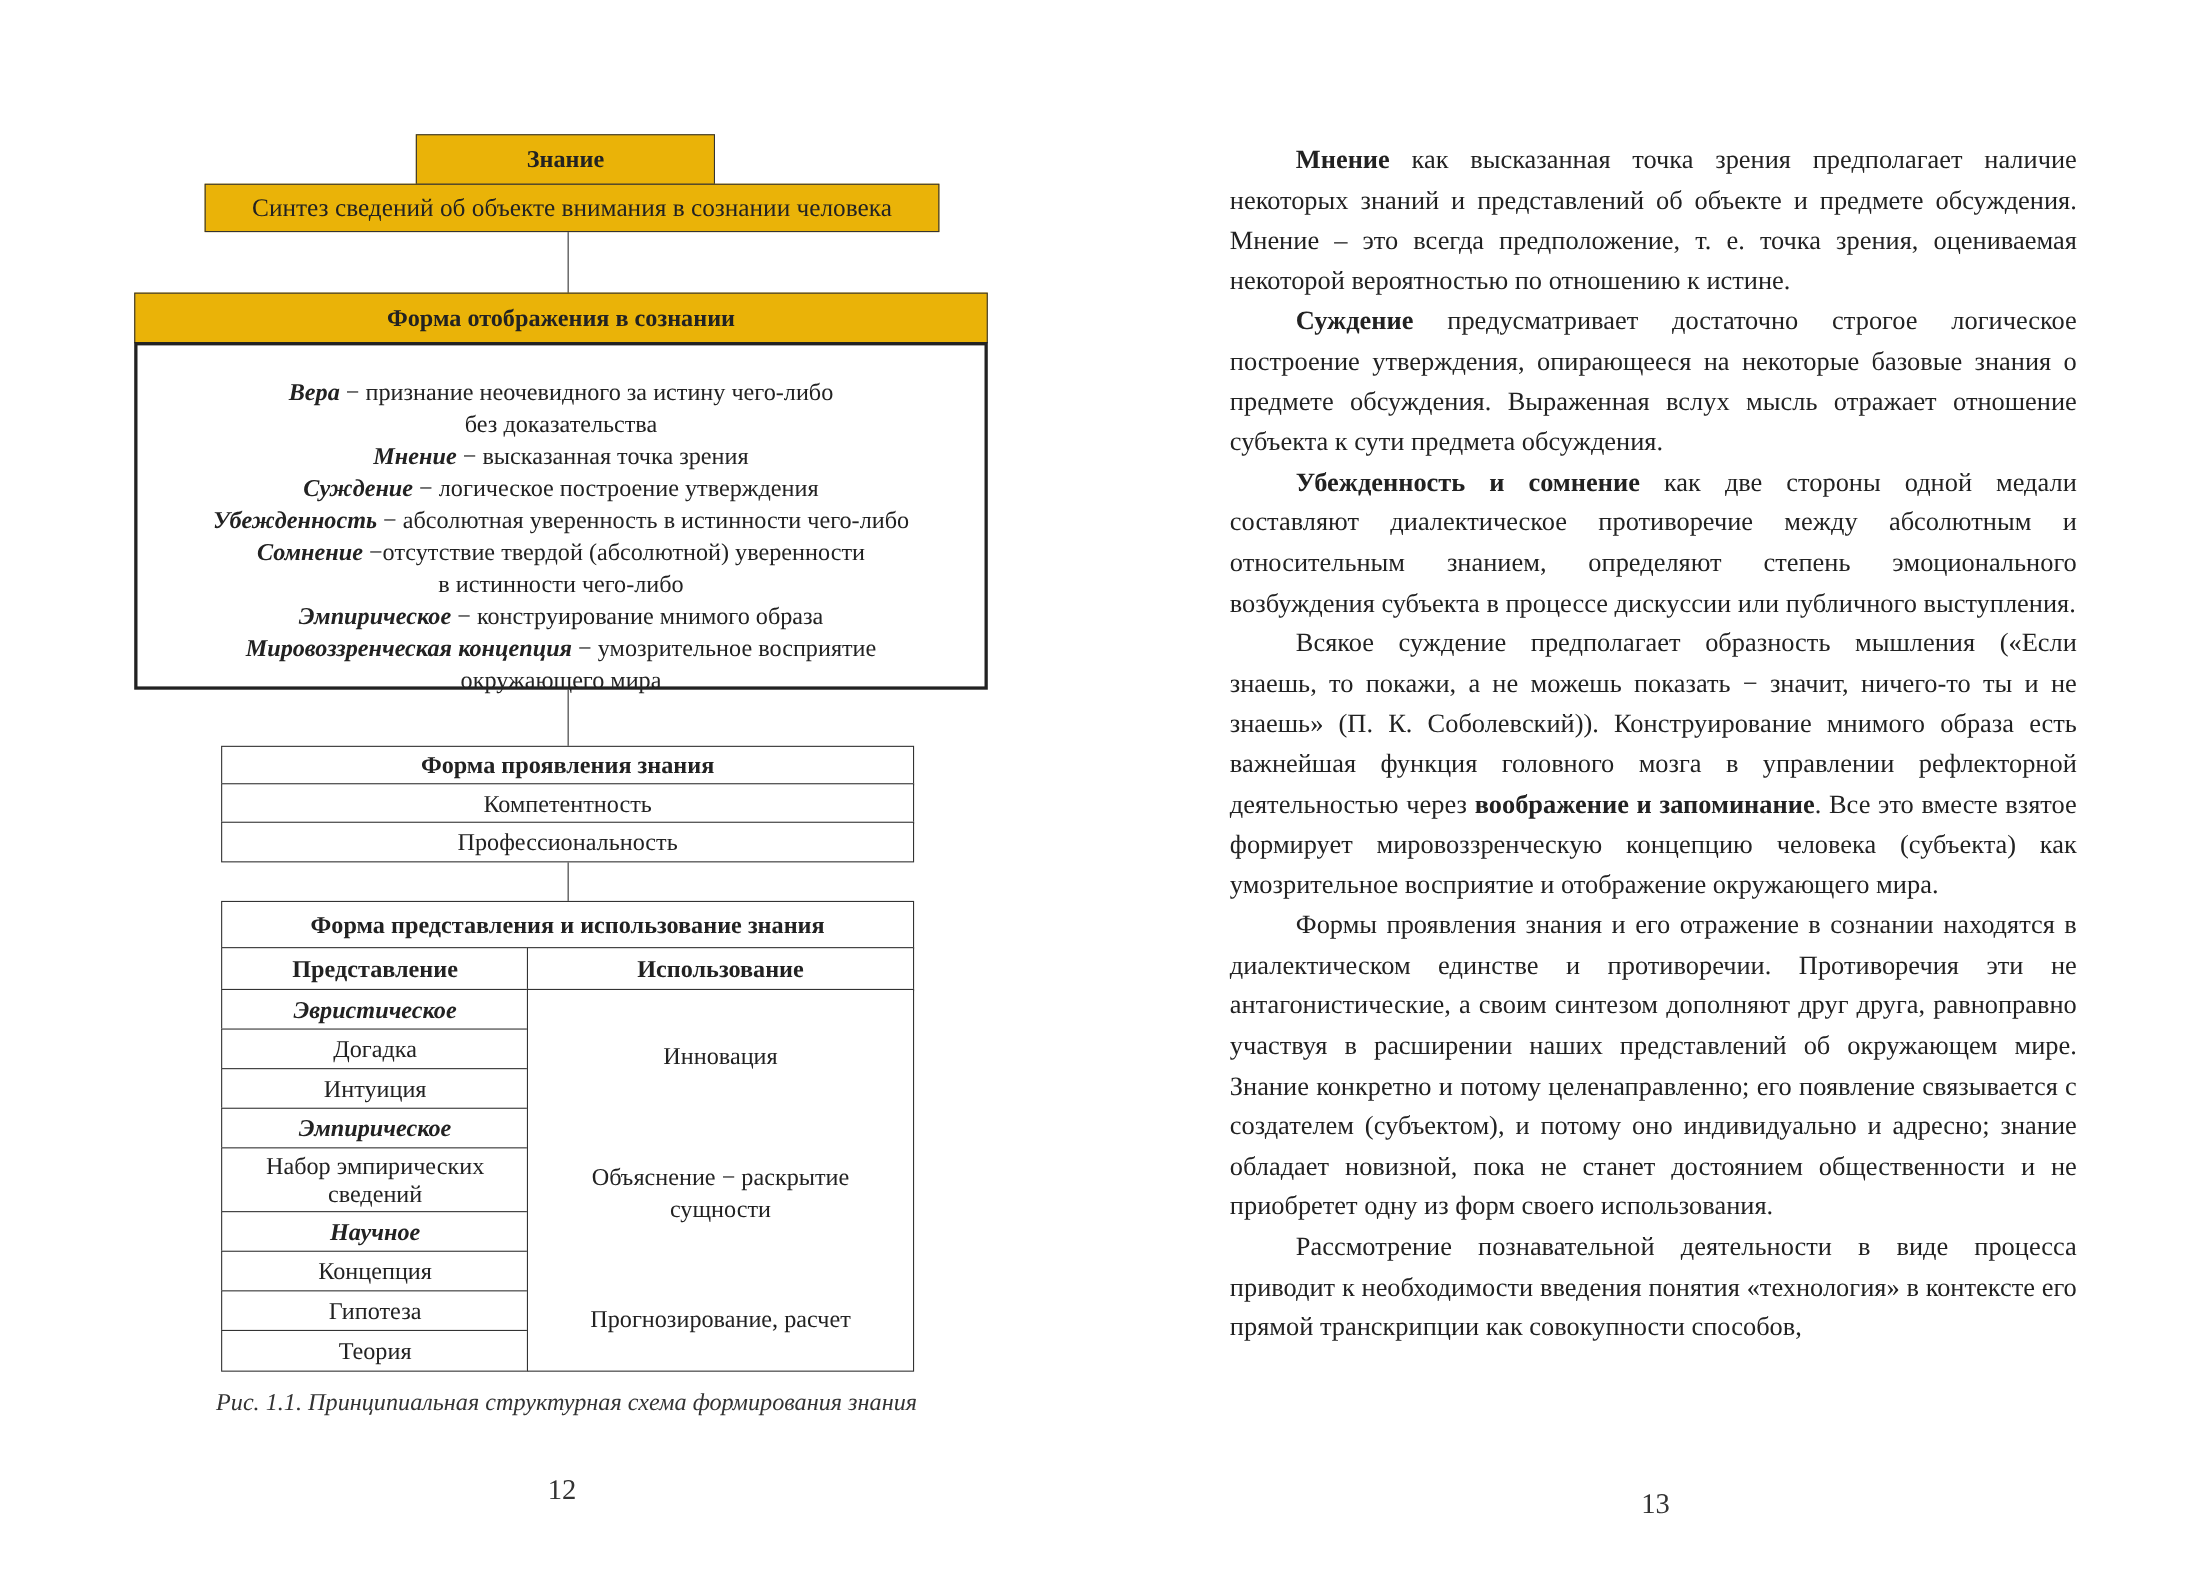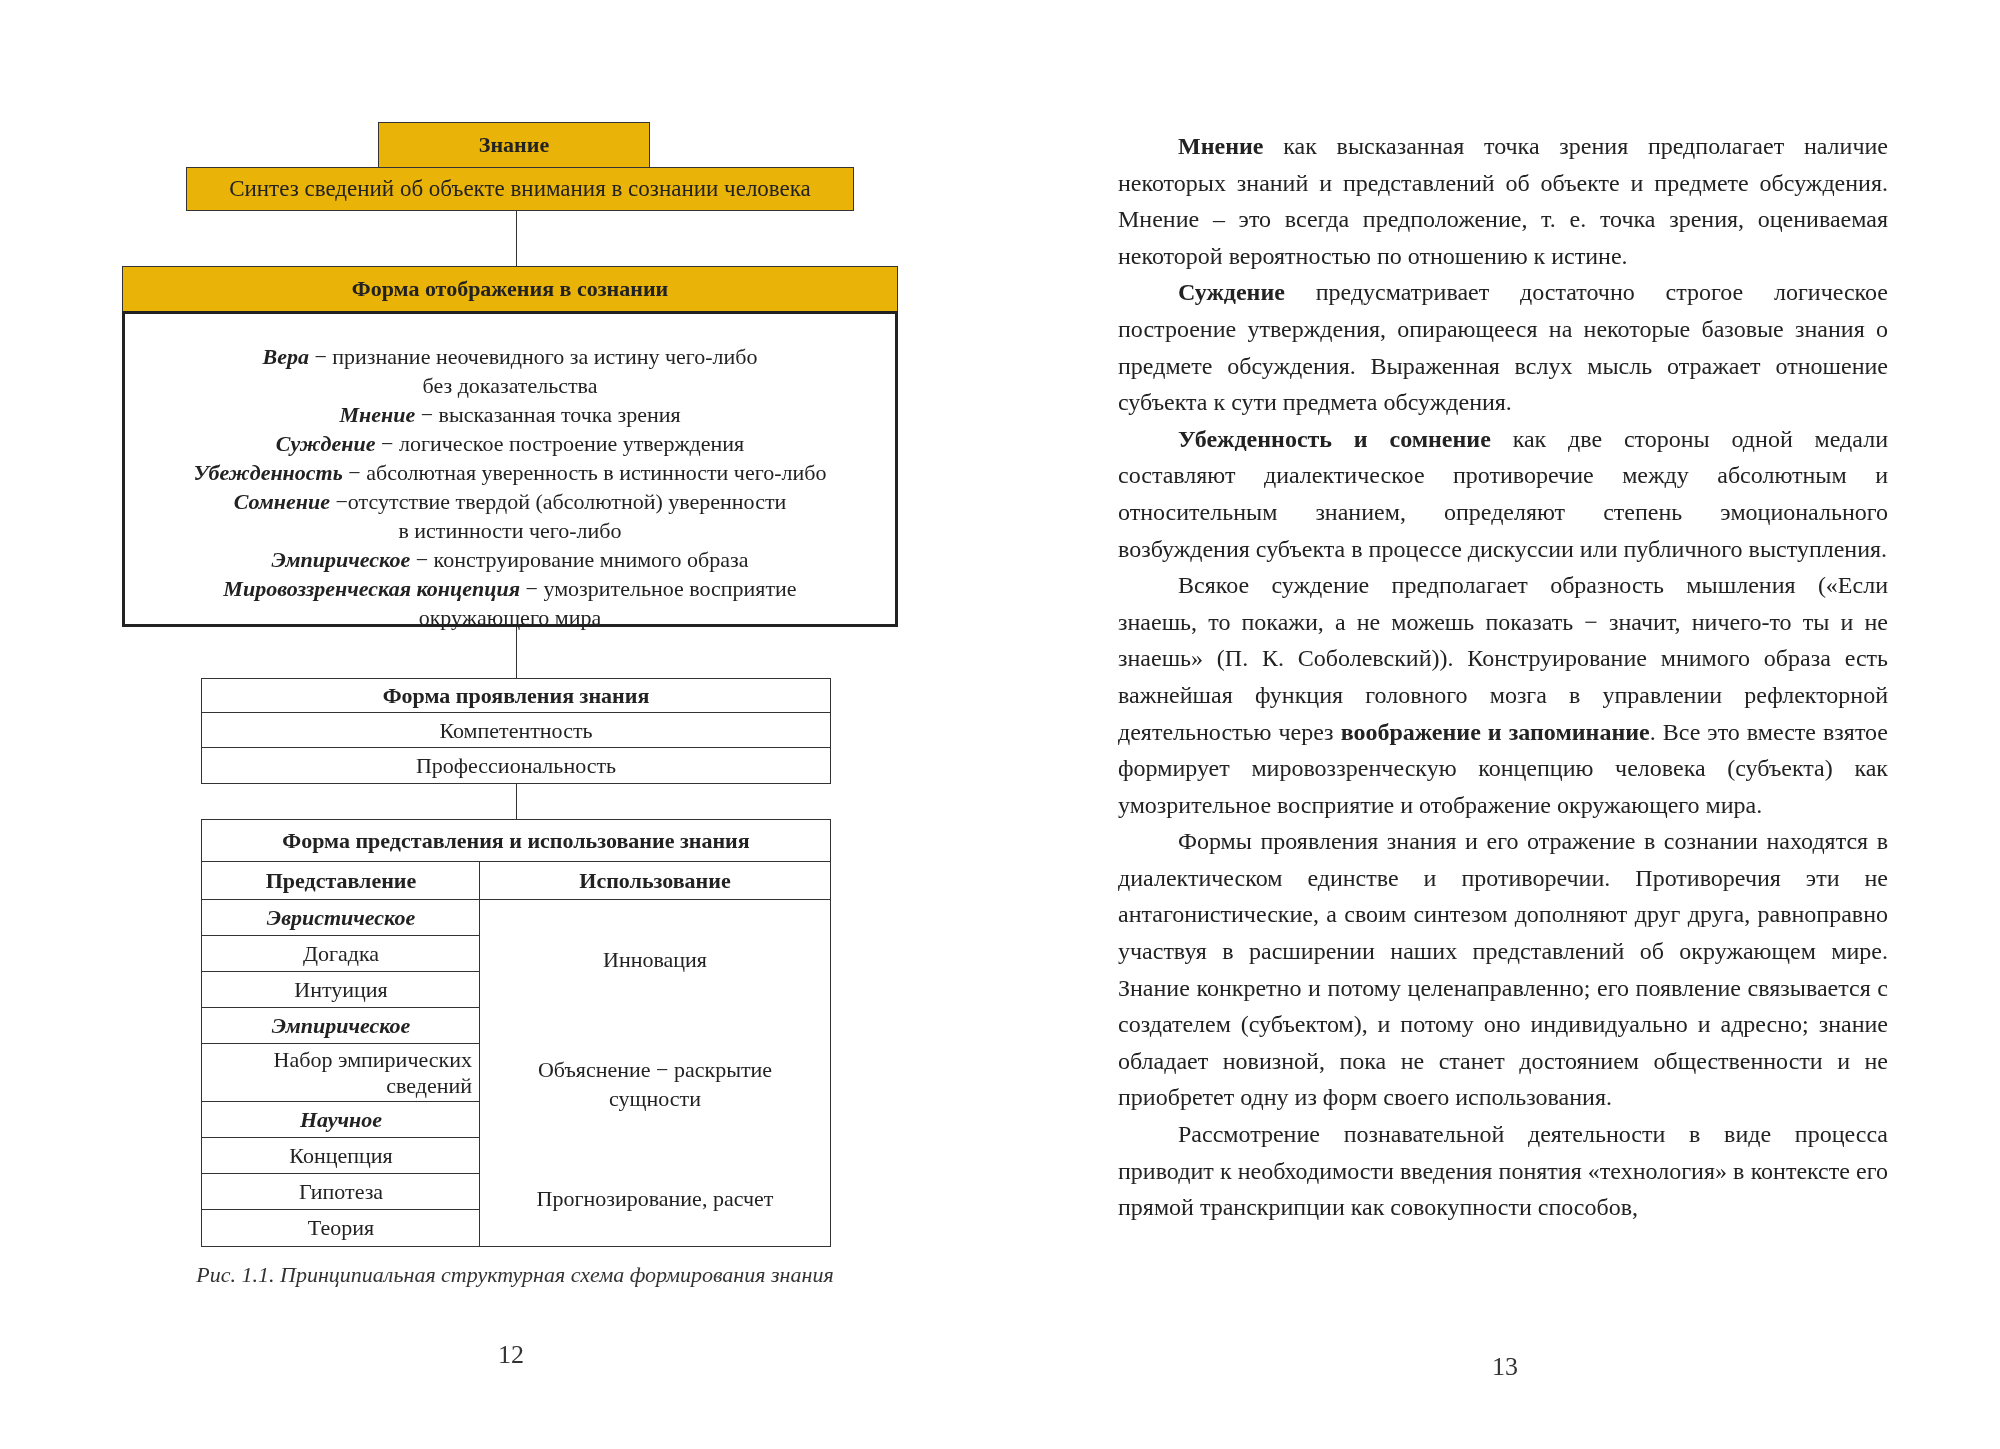--- a/index.html
+++ b/index.html
@@ -7,21 +7,21 @@
          font-family:"Liberation Serif", "DejaVu Serif", serif; color:#222; }
   .abs { position:absolute; }
   .box { position:absolute; border:1.5px solid #333; background:#eab308; box-sizing:border-box;
          display:flex; align-items:center; justify-content:center; text-align:center; }
   .bold { font-weight:bold; }
   .vline { position:absolute; width:0; border-left:1.5px solid #333; }
   .thick { border:3px solid #222; }
   .center-lines { text-align:center; font-size:22px; line-height:29px; }
   .center-lines .ln b { font-style:italic; font-weight:bold; }
   .cell { position:absolute; box-sizing:border-box; border:1.5px solid #333; background:#fff;
-          display:flex; align-items:center; justify-content:center; text-align:right;
+          display:flex; align-items:center; justify-content:center; text-align:center;
           font-size:22px; line-height:26px; }
   .it { font-style:italic; font-weight:bold; }
   .caption { font-style:italic; font-size:22px; color:#333; }
   .pagenum { font-size:26px; color:#333; }
   .para { position:absolute; left:1118px; width:770px; font-size:24px; line-height:36.6px;
           text-align:justify; color:#222; }
   .para p { margin:0; text-indent:60px; }
   .para b { font-weight:bold; }
 </style>
 </head>

